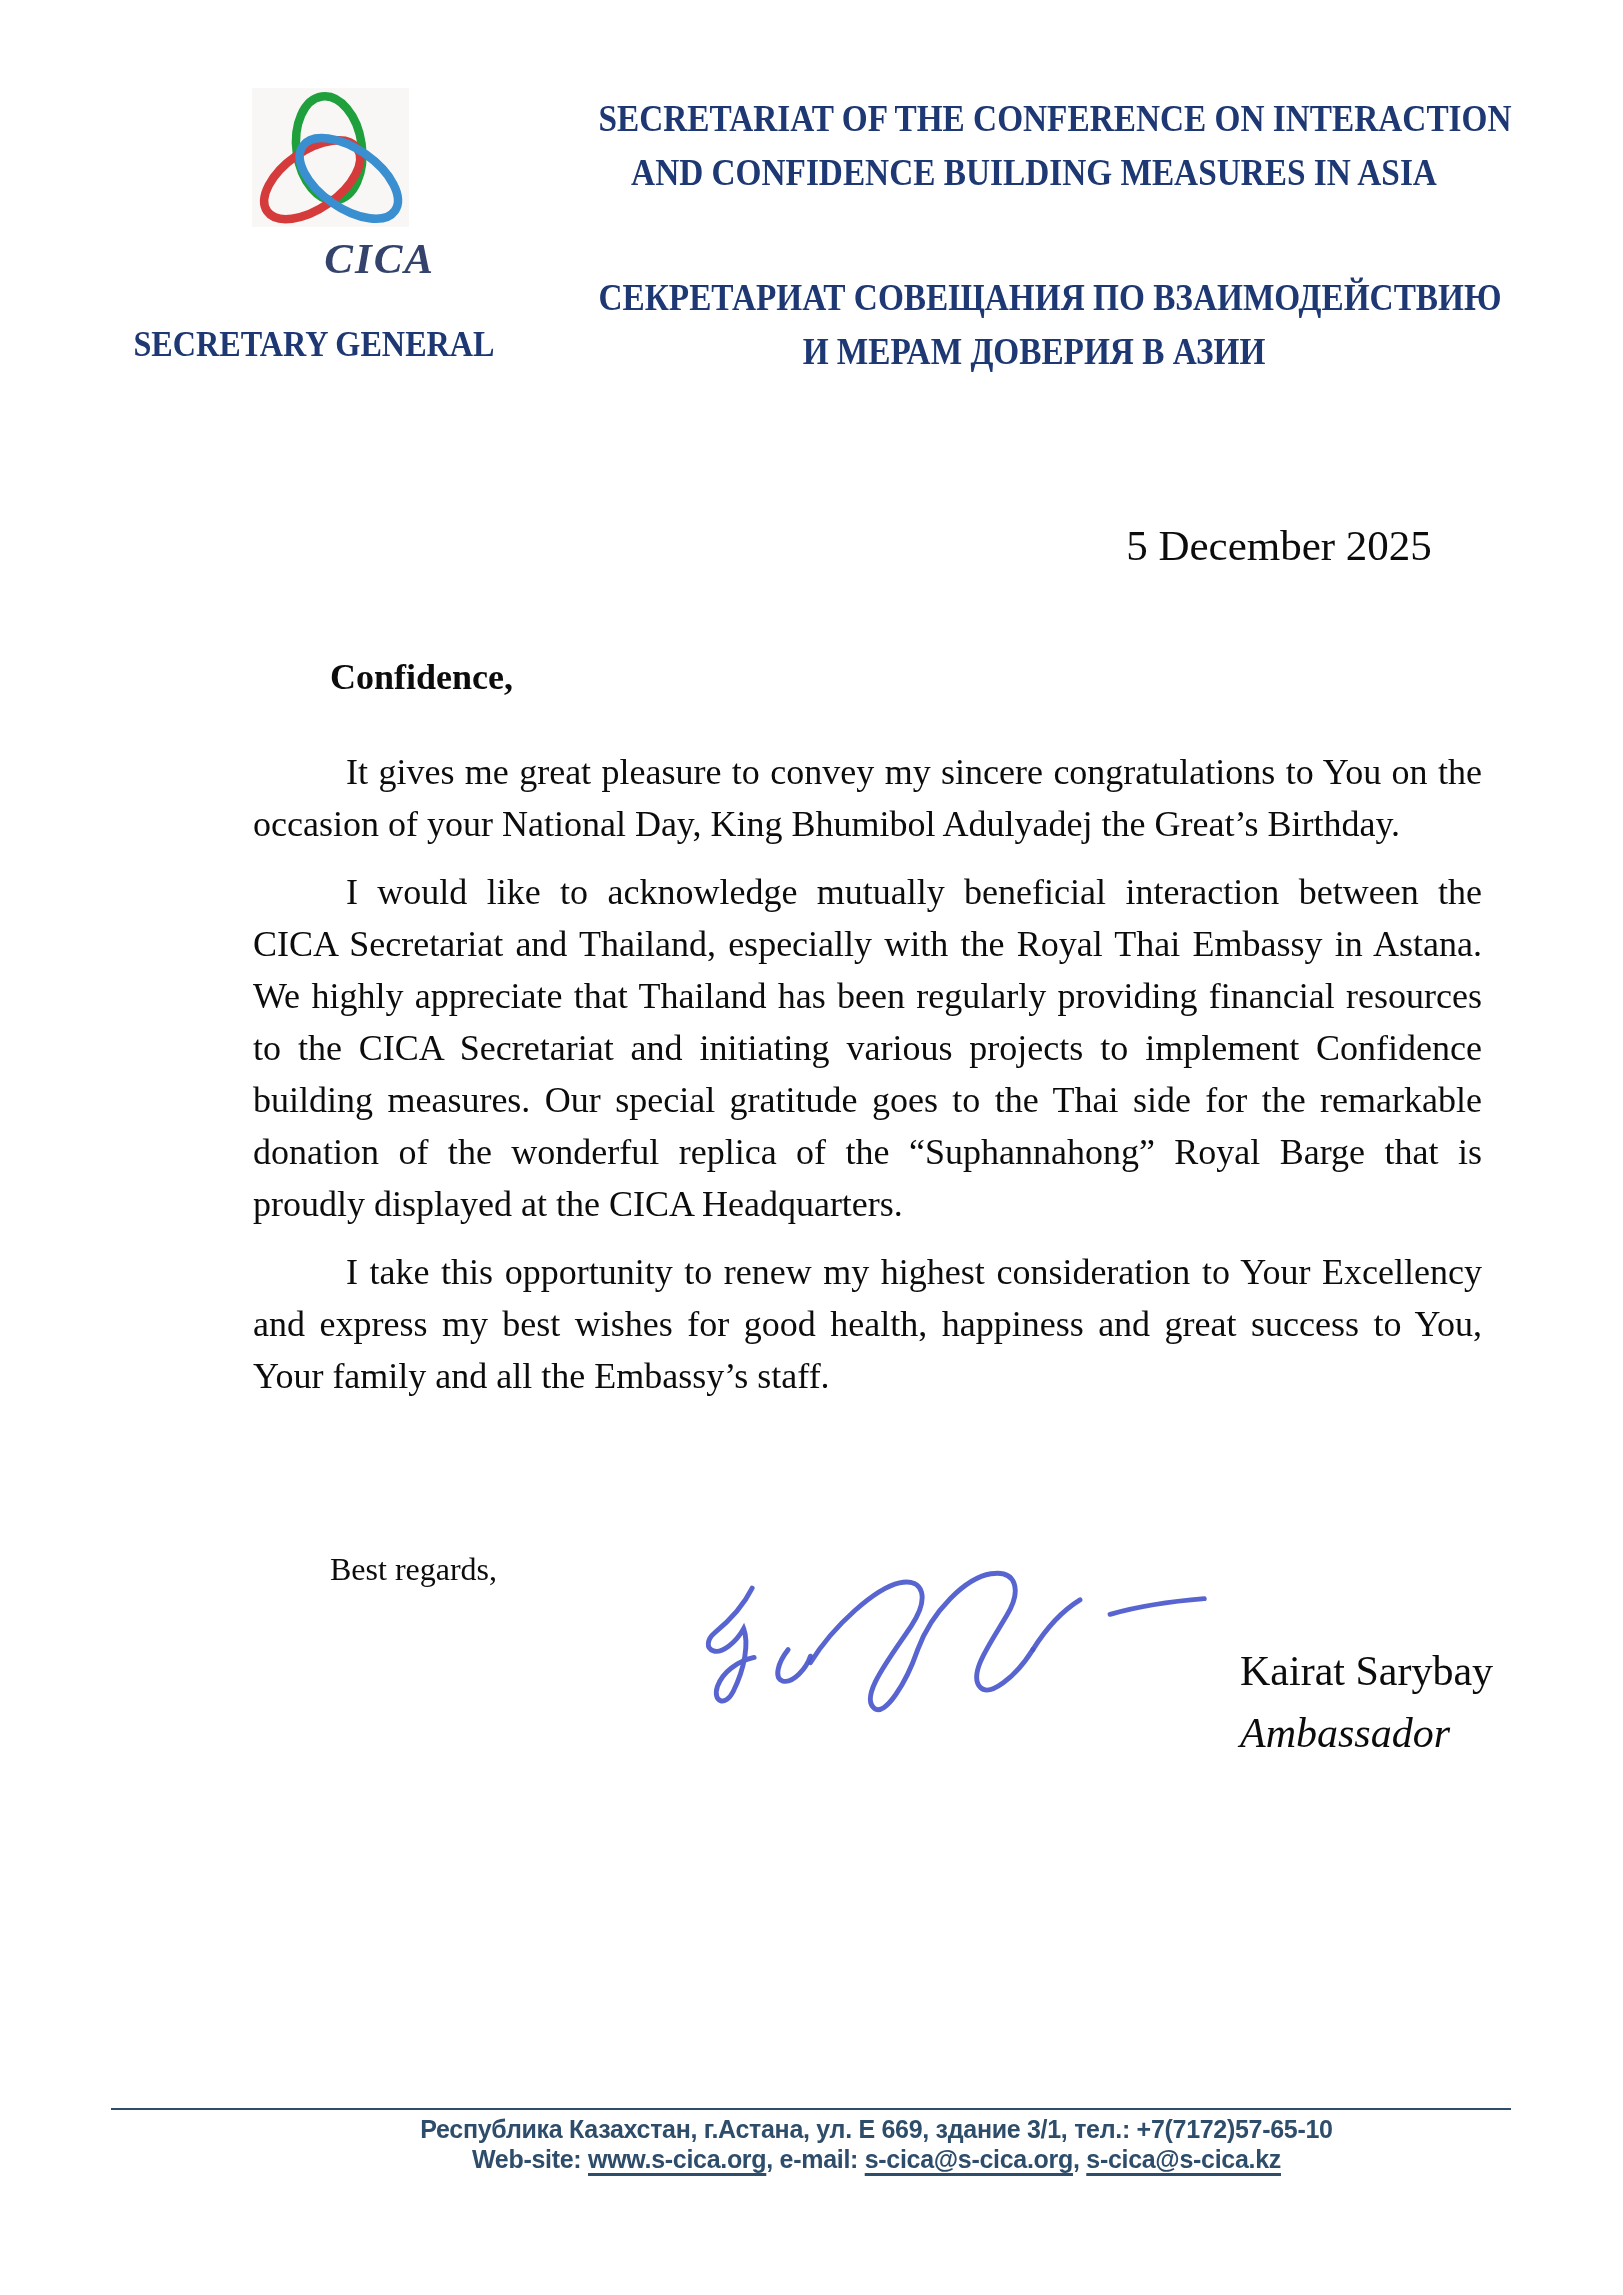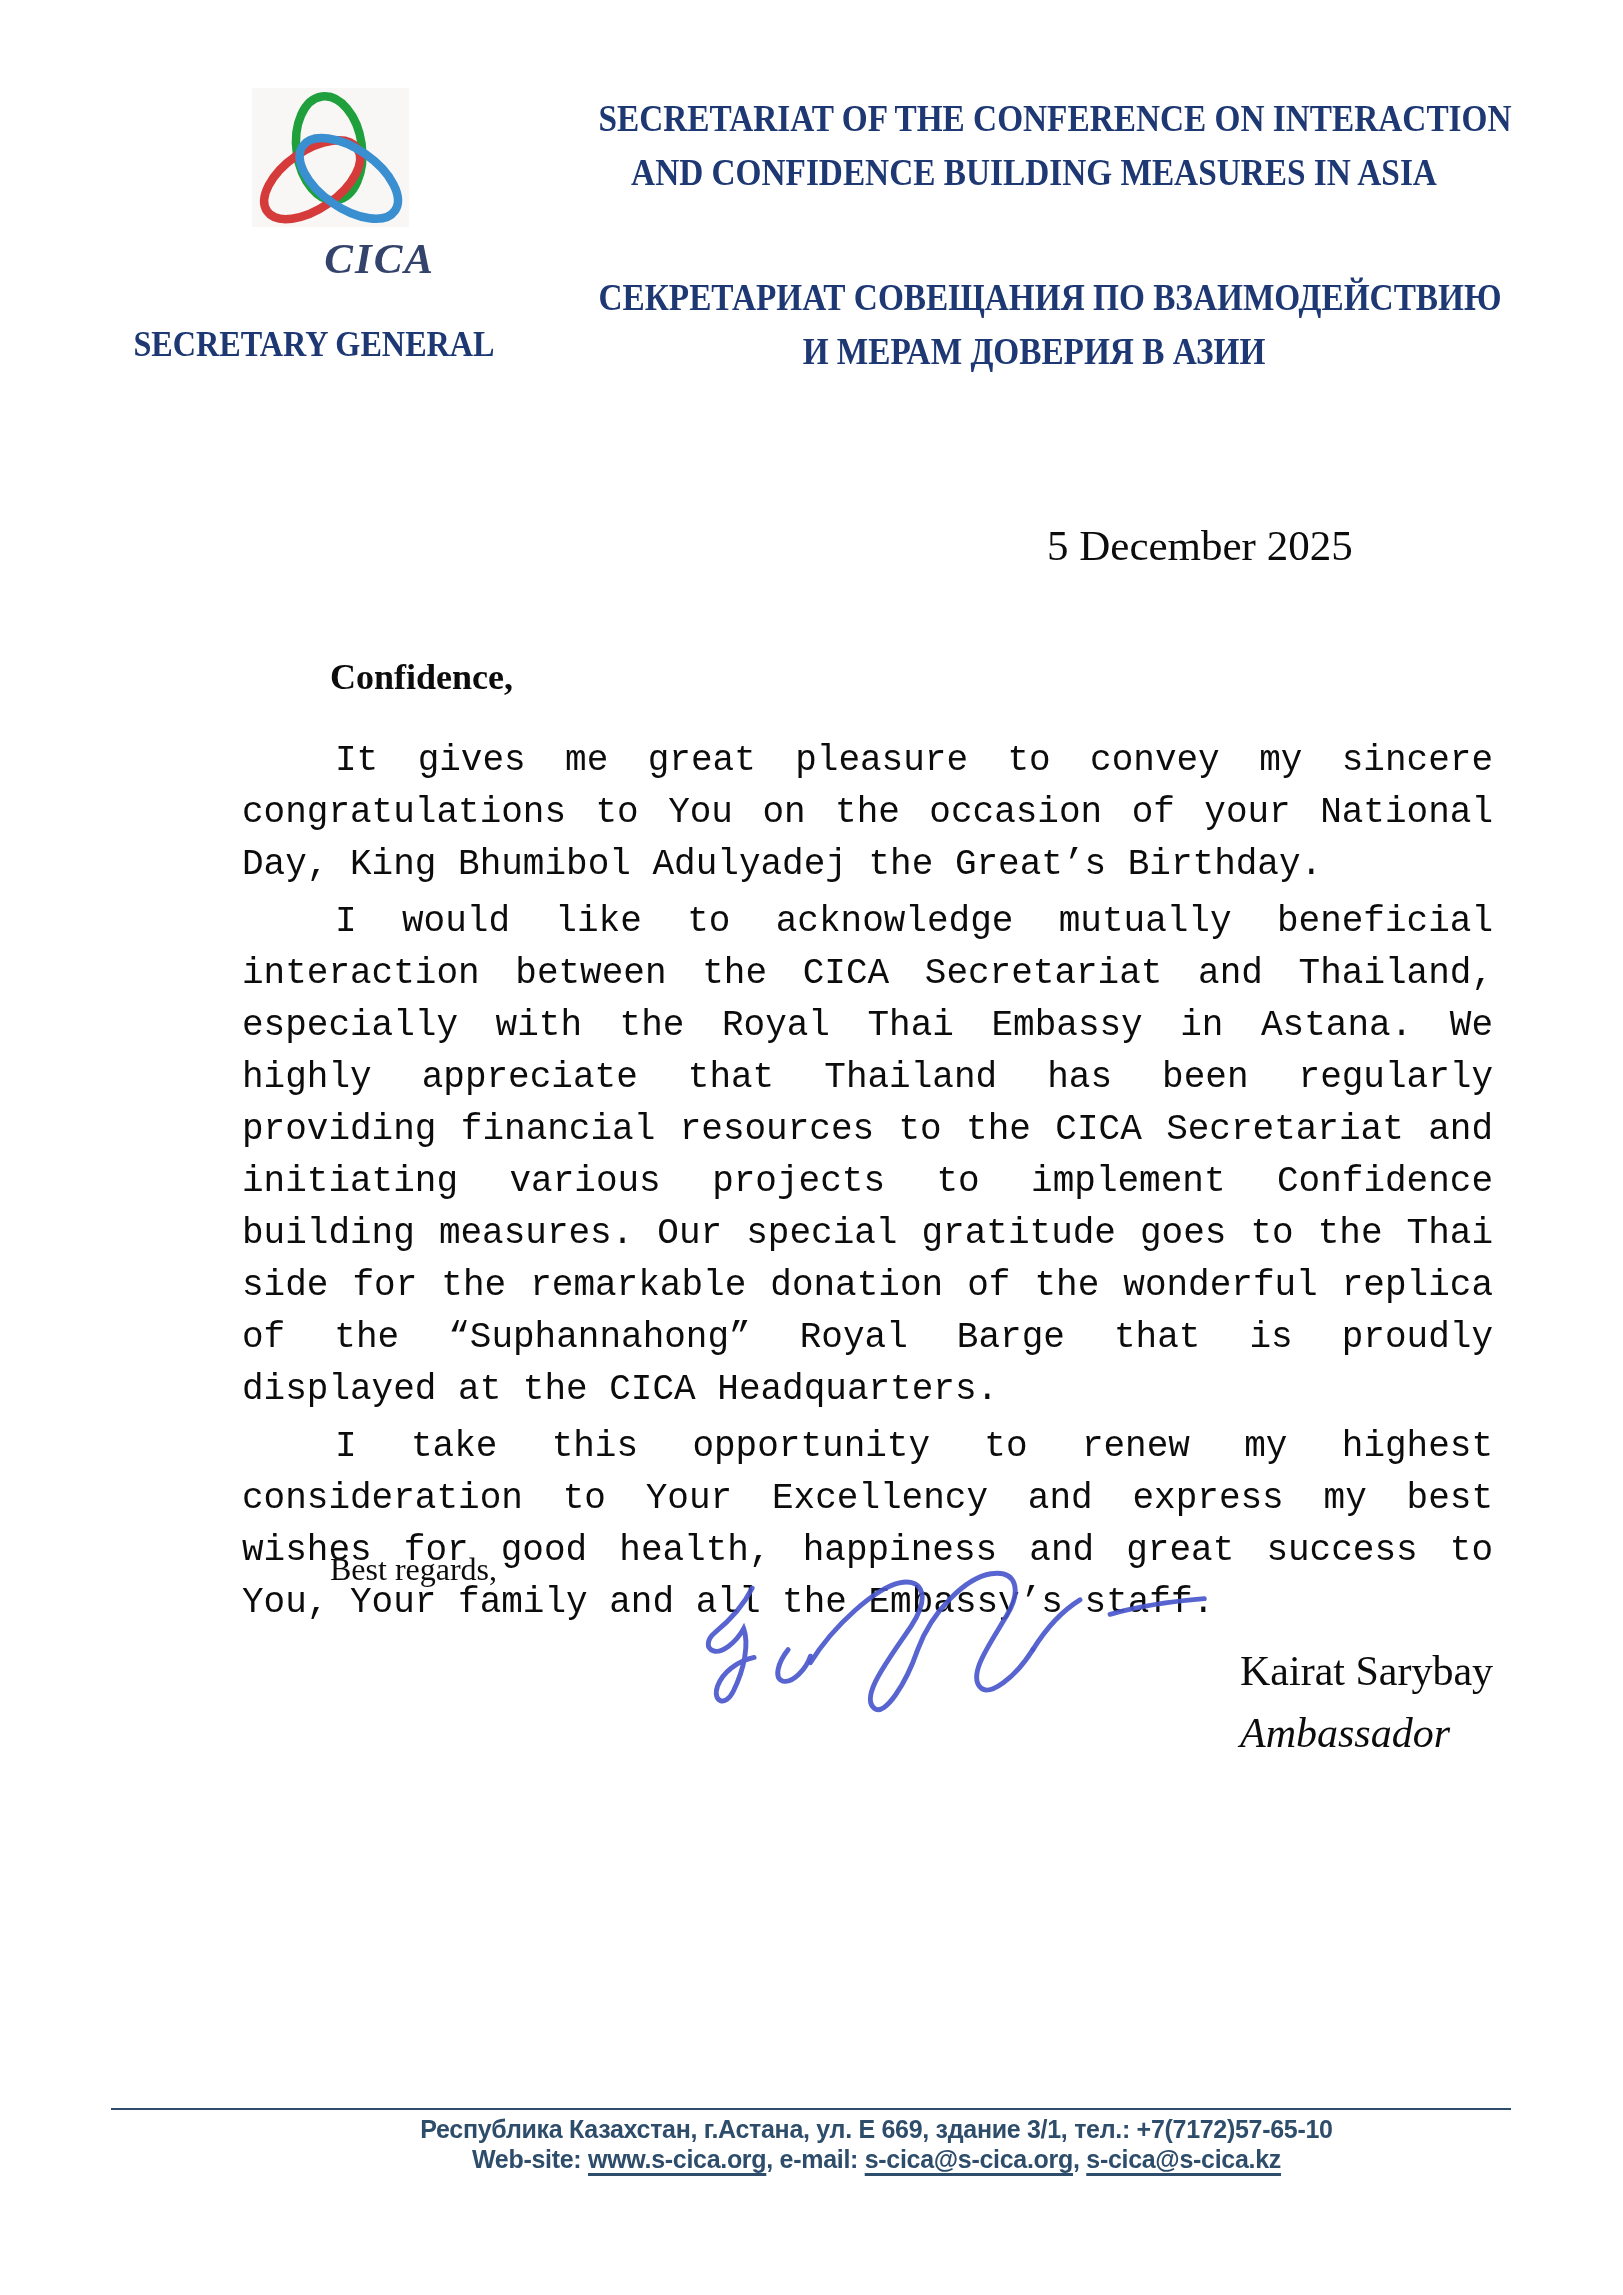--- a/index.html
+++ b/index.html
@@ -44,32 +44,32 @@
     position:absolute;left:550px;width:968px;
     text-align:center;font-size:37px;font-weight:bold;color:var(--navy);
     line-height:54px;transform:scaleX(0.90);transform-origin:center;
   }
   .title-en{top:92px;}
   .title-ru{top:271px;}
   .title-line{white-space:nowrap;}
   
   .date{
     position:absolute;left:1047px;top:521px;width:464px;
-    text-align:left;font-size:43px;color:var(--ink);
+    text-align:center;font-size:43px;color:var(--ink);
   }
   
   .salutation{
     position:absolute;left:237px;top:651px;width:1261px;
     font-size:36px;font-weight:bold;line-height:52px;text-indent:93px;
   }
   .body-text{
     position:absolute;left:237px;top:730px;width:1261px;
     font-size:36px;line-height:52px;text-align:justify;
   }
-  .body-text p{text-indent:93px;margin:5px;font-family:Liberation Mono, monospace;}
+  .body-text p{text-indent:93px;margin:16px;}
   
   .regards{
     position:absolute;left:237px;top:1543px;width:589px;
     font-size:32px;line-height:52px;text-indent:93px;
   }
   .sig-box{position:absolute;left:690px;top:1537px;width:530px;height:203px;}
   .sig-box svg{width:100%;height:100%;}
   .sig-box path{fill:none;stroke:var(--signature-blue);stroke-width:7.5;stroke-linecap:round;opacity:0.92;}
   .signer-name{
     position:absolute;left:1240px;top:1647px;width:327px;

